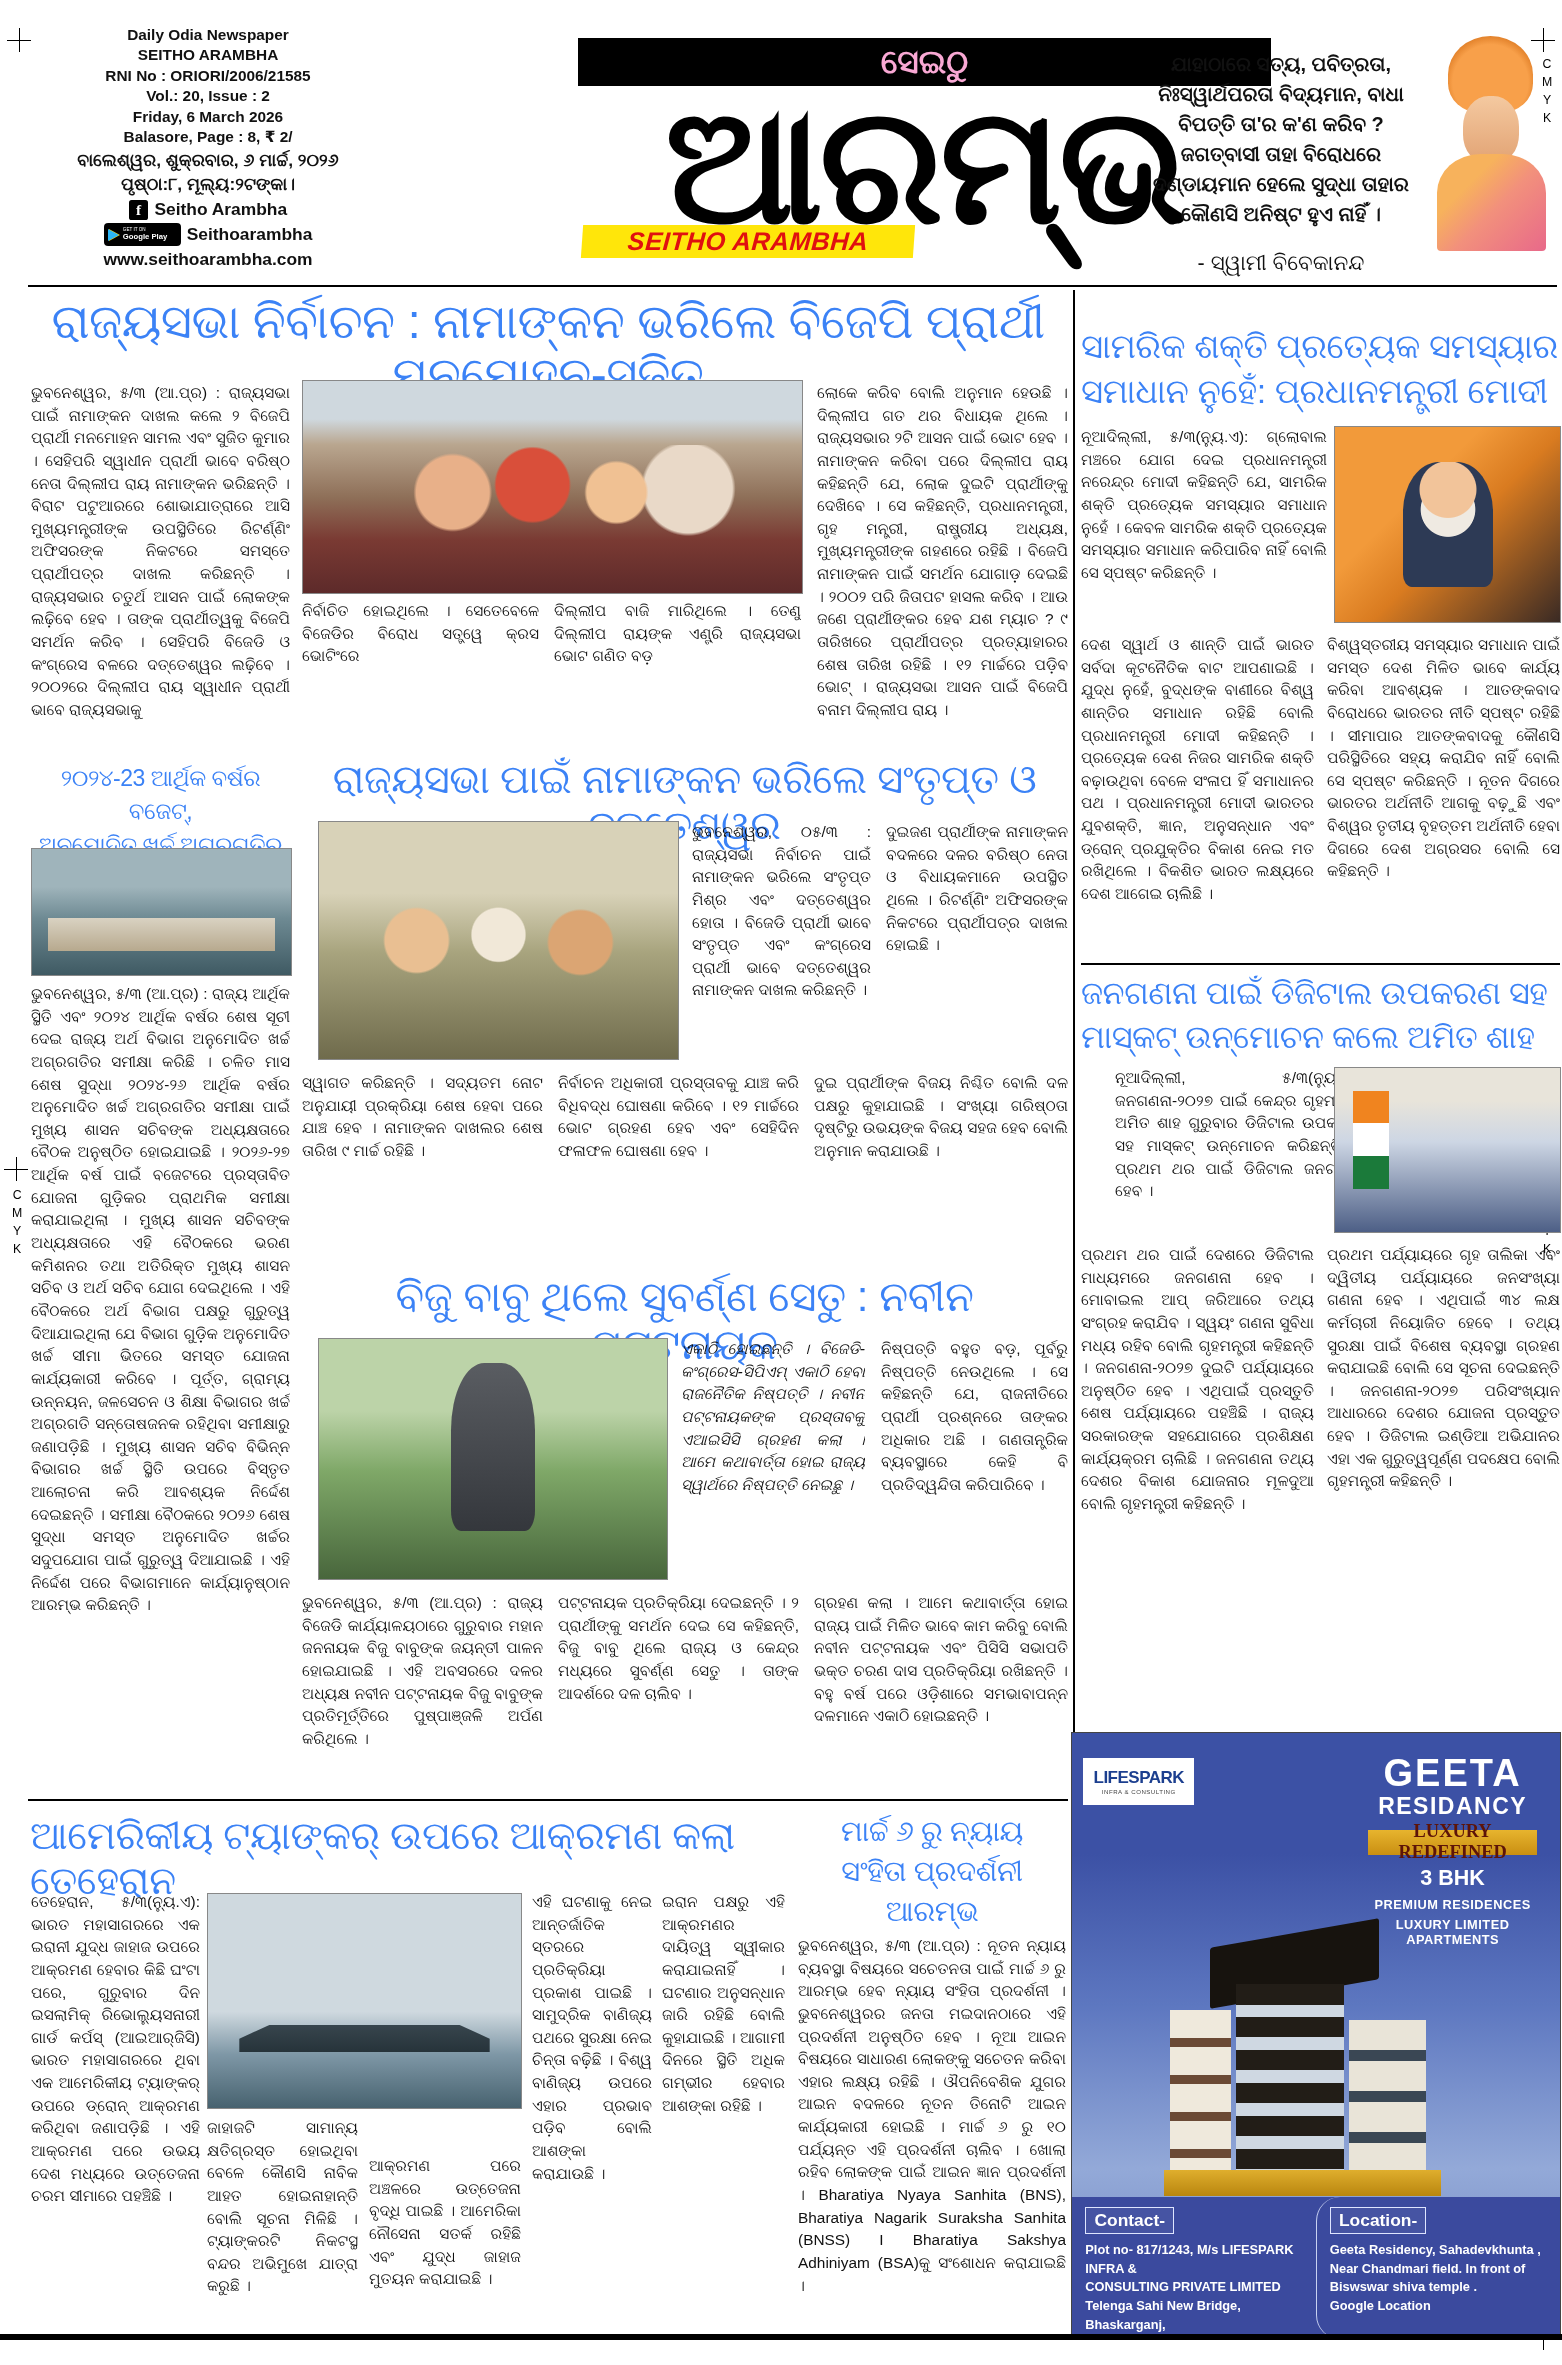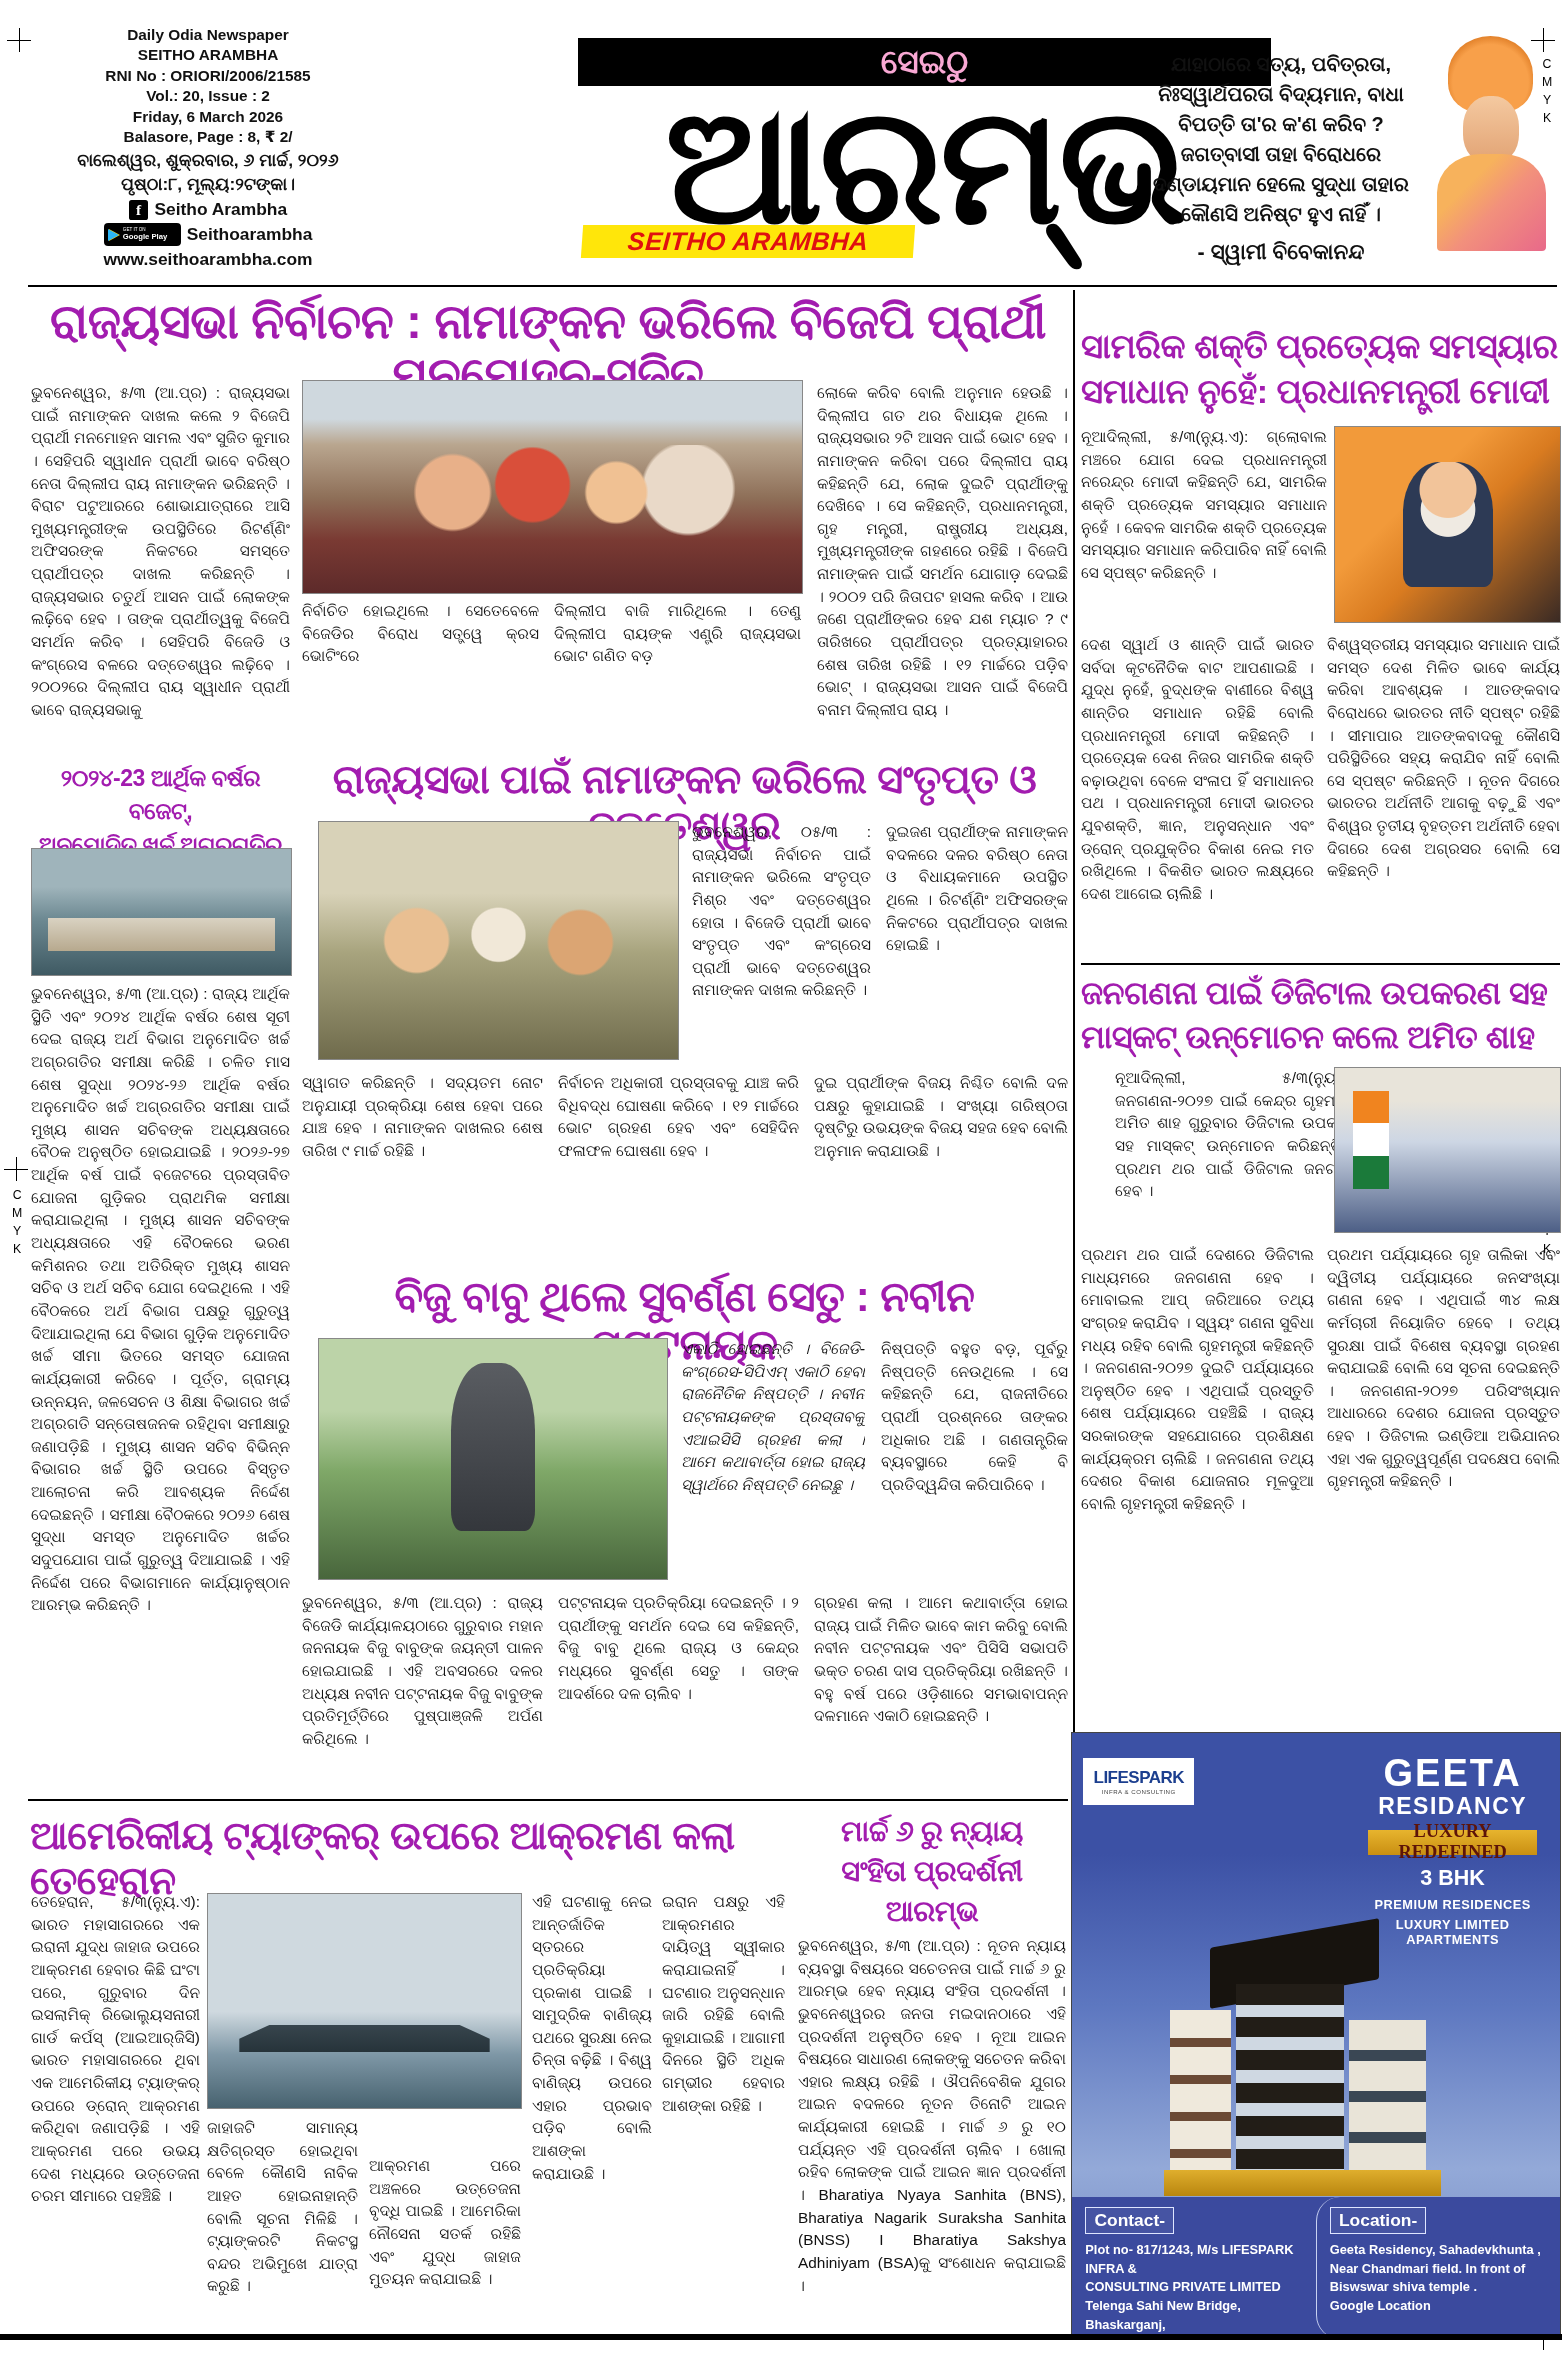--- a/index.html
+++ b/index.html
@@ -1,20 +1,20 @@
 <!DOCTYPE html>
 <html style="font-size:8.2px"><head>
 <meta charset="utf-8">
 <style>
   html,body{margin:0;padding:0;background:#e9e9e9;}
   #page{position:relative;width:1563px;height:2366px;background:#ffffff;overflow:hidden;
         font-family:"Liberation Sans","DejaVu Sans",sans-serif;color:#111;}
   .abs{position:absolute;}
   .body-txt{font-size:15.4px;line-height:1.47;text-align:justify;overflow:hidden;color:#101010;}
-  .headline{font-weight:700;color:#a21caf;letter-spacing:-0.5px;}
+  .headline{font-weight:400;color:#3b82f6;letter-spacing:-0.5px;}
   .center{text-align:center;}
   
   .cross{position:absolute;width:23.6px;height:23.6px;}
   .cross::before{content:"";position:absolute;left:50%;top:0;width:1.5px;height:100%;background:#000;}
   .cross::after{content:"";position:absolute;top:50%;left:0;height:1.5px;width:100%;background:#000;}
   .cmyk-v{position:absolute;writing-mode:vertical-rl;text-orientation:upright;font-size:12.3px;
           letter-spacing:4.1px;color:#000;font-weight:400;}
   
   .info-block{left:49px;top:24.6px;width:318px;text-align:center;}
   .info-block .en{font-size:15.4px;font-weight:700;line-height:1.33;}
@@ -32,21 +32,21 @@
   .masthead{left:578px;top:31px;width:693px;height:241px;}
   .mast-bar{position:absolute;left:0;top:7.2px;width:100%;height:48px;background:#000;color:#f9a8d4;
             display:flex;align-items:center;justify-content:center;font-size:33px;font-weight:700;}
   .mast-logo{position:absolute;left:0;top:49px;width:100%;text-align:center;font-size:163px;line-height:1.05;
              font-weight:700;color:#000;letter-spacing:-3.1px;}
   .mast-tag{position:absolute;left:4.1px;top:194px;width:332px;height:33px;background:#ffe60a;
             display:flex;align-items:center;justify-content:center;color:#e01010;font-weight:700;
             font-style:italic;font-size:25.6px;letter-spacing:0.5px;transform:skewX(-4deg);}
   .quote-block{left:1130px;top:49px;width:302px;text-align:center;}
   .quote-block .ql{font-size:20px;font-weight:700;line-height:1.5;}
-  .quote-by{font-size:21.5px;font-weight:700;margin-top:11px;}
+  .quote-by{font-size:21.5px;font-weight:400;margin-top:22px;}
   .viv{left:1434px;top:36px;width:115px;height:215px;}
   .viv .turban{position:absolute;left:14.3px;top:0;width:85px;height:77px;background:
        radial-gradient(circle at 50% 60%,#f8a04a 0 60%,#e07f28 75%,#d06a18 100%);border-radius:52% 52% 40% 40%;}
   .viv .face{position:absolute;left:29px;top:60px;width:56px;height:67px;background:
        linear-gradient(#f4c9a0,#e2a374);border-radius:46% 46% 42% 42%;}
   .viv .robe{position:absolute;left:3.1px;top:118px;width:109px;height:97px;background:
        linear-gradient(135deg,#f7b25c 0 30%,#f2907c 55%,#e8698a 100%);border-radius:40% 40% 4.1px 4.1px;}
   
   .hrule{position:absolute;background:#000;height:1.5px;}
   .vrule{position:absolute;background:#000;width:1.5px;}

